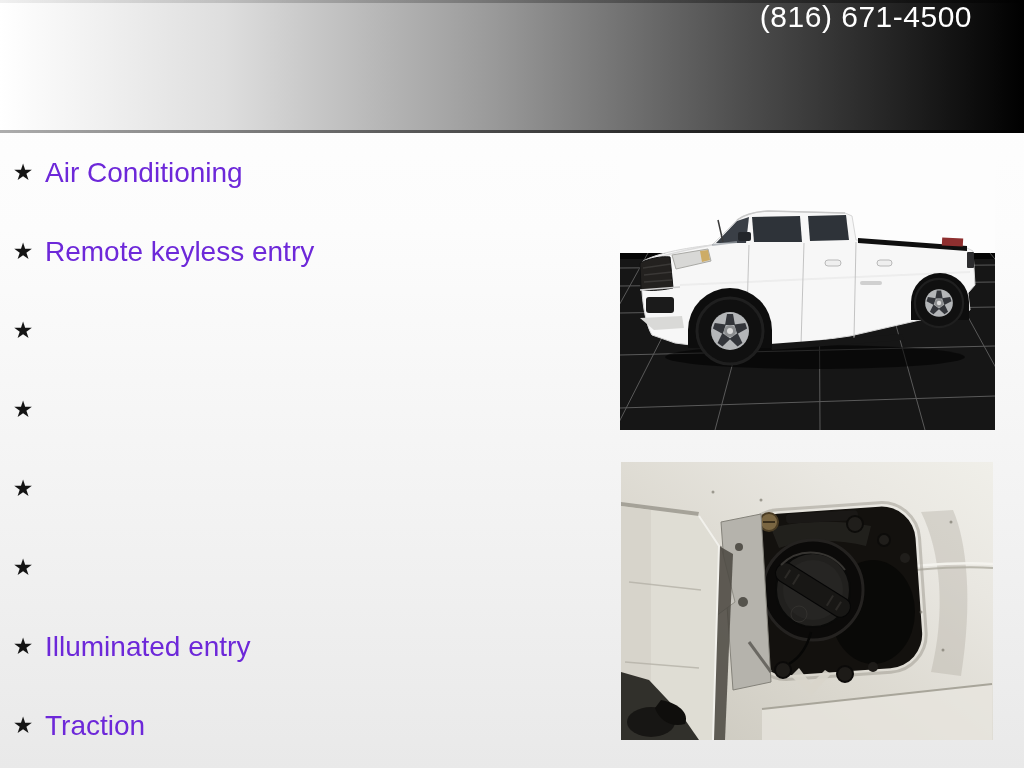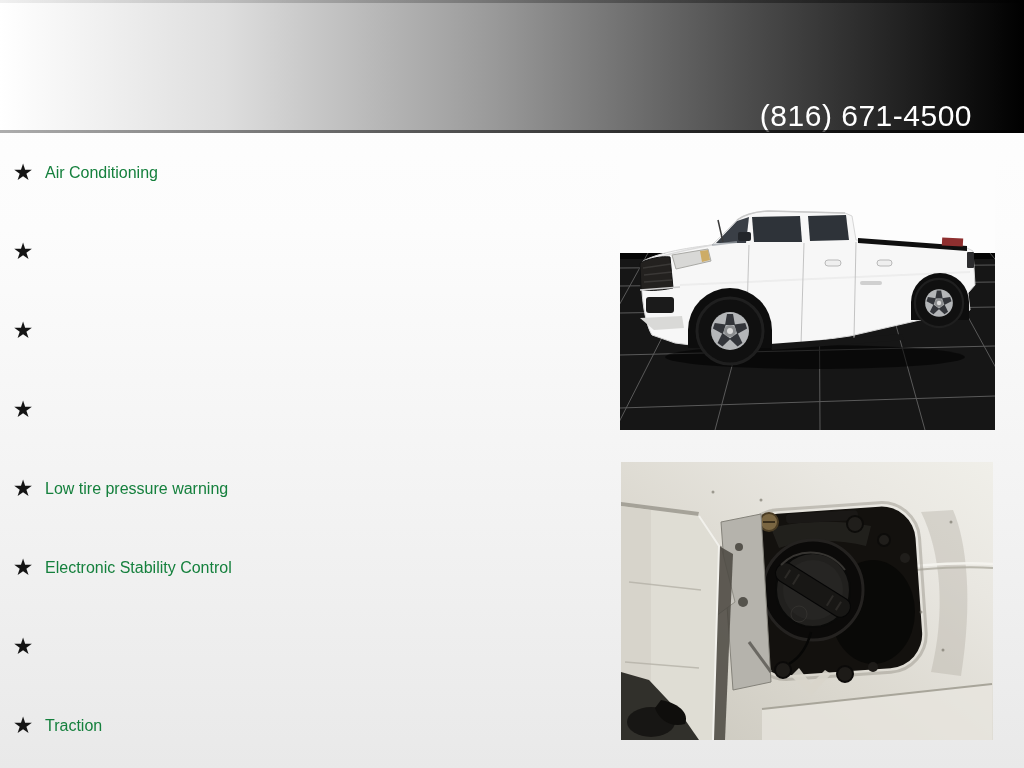--- a/index.html
+++ b/index.html
@@ -8,21 +8,21 @@
     font-family:"Liberation Sans", sans-serif;
     background:linear-gradient(180deg,#ffffff 0%,#fcfcfc 30%,#f3f3f3 65%,#e9e9e9 100%);
     overflow:hidden;
   }
   .page { position:relative; width:1024px; height:768px; }
 
   
   .header {
     position:absolute; left:0; top:0; width:1024px; height:133px;
     background:linear-gradient(to right,#ffffff 0%,#dedede 22%,#9a9a9a 48%,#4f4f4f 72%,#161616 92%,#000000 100%);
-    display:flex; align-items:flex-end; justify-content:flex-end;
+    display:flex; align-items:flex-start; justify-content:flex-end;
     padding-right:52px;
   }
   .header::before {
     content:""; position:absolute; left:0; top:0; width:100%; height:3px;
     background:linear-gradient(to right,rgba(0,0,0,0.06),rgba(0,0,0,0.45));
   }
   .header::after {
     content:""; position:absolute; left:0; bottom:0; width:100%; height:3px;
     background:linear-gradient(to right,rgba(0,0,0,0.32),rgba(0,0,0,0.75));
   }
@@ -34,21 +34,21 @@
   .feature-list {
     position:absolute; left:0; top:133px; width:600px; list-style:none;
   }
   .feature-list li {
     height:79px; display:flex; align-items:center; padding-left:10px;
   }
   .star {
     width:26px; text-align:center; font-size:23px; color:#141414;
     margin-right:9px; flex:0 0 auto;
   }
-  .feature-label { font-size:16px; color:#15803d; }
+  .feature-label { font-size:28px; color:#6d28d9; }
 
   
   .photo { position:absolute; overflow:hidden; }
   .photo svg { display:block; width:100%; height:100%; }
   .photo-truck { left:620px; top:150px; width:375px; height:280px; }
   .photo-fuel  { left:621px; top:462px; width:372px; height:278px; }
 </style>
 </head>
 <body>
 
@@ -59,42 +59,42 @@
   </div>
 
   <ul class="feature-list">
     <li>
       <span class="star">★</span>
       <span class="feature-label">Air Conditioning</span>
     </li>
 
     <li>
       <span class="star">★</span>
-    </li>
-
-    <li>
-      <span class="star">★</span>
-    </li>
-
-    <li>
-      <span class="star">★</span>
-    </li>
-
-    <li>
-      <span class="star">★</span>
-      <span class="feature-label">Low tire pressure warning</span>
-    </li>
-
-    <li>
-      <span class="star">★</span>
-      <span class="feature-label">Electronic Stability Control</span>
-    </li>
-
-    <li>
-      <span class="star">★</span>
+      <span class="feature-label">Remote keyless entry</span>
+    </li>
+
+    <li>
+      <span class="star">★</span>
+    </li>
+
+    <li>
+      <span class="star">★</span>
+    </li>
+
+    <li>
+      <span class="star">★</span>
+    </li>
+
+    <li>
+      <span class="star">★</span>
+    </li>
+
+    <li>
+      <span class="star">★</span>
+      <span class="feature-label">Illuminated entry</span>
     </li>
 
     <li>
       <span class="star">★</span>
       <span class="feature-label">Traction</span>
     </li>
   </ul>
 
   <div class="photo photo-truck" title="White double-cab pickup truck on black tiled showroom floor">
     <svg viewBox="0 0 375 280" preserveAspectRatio="none">

